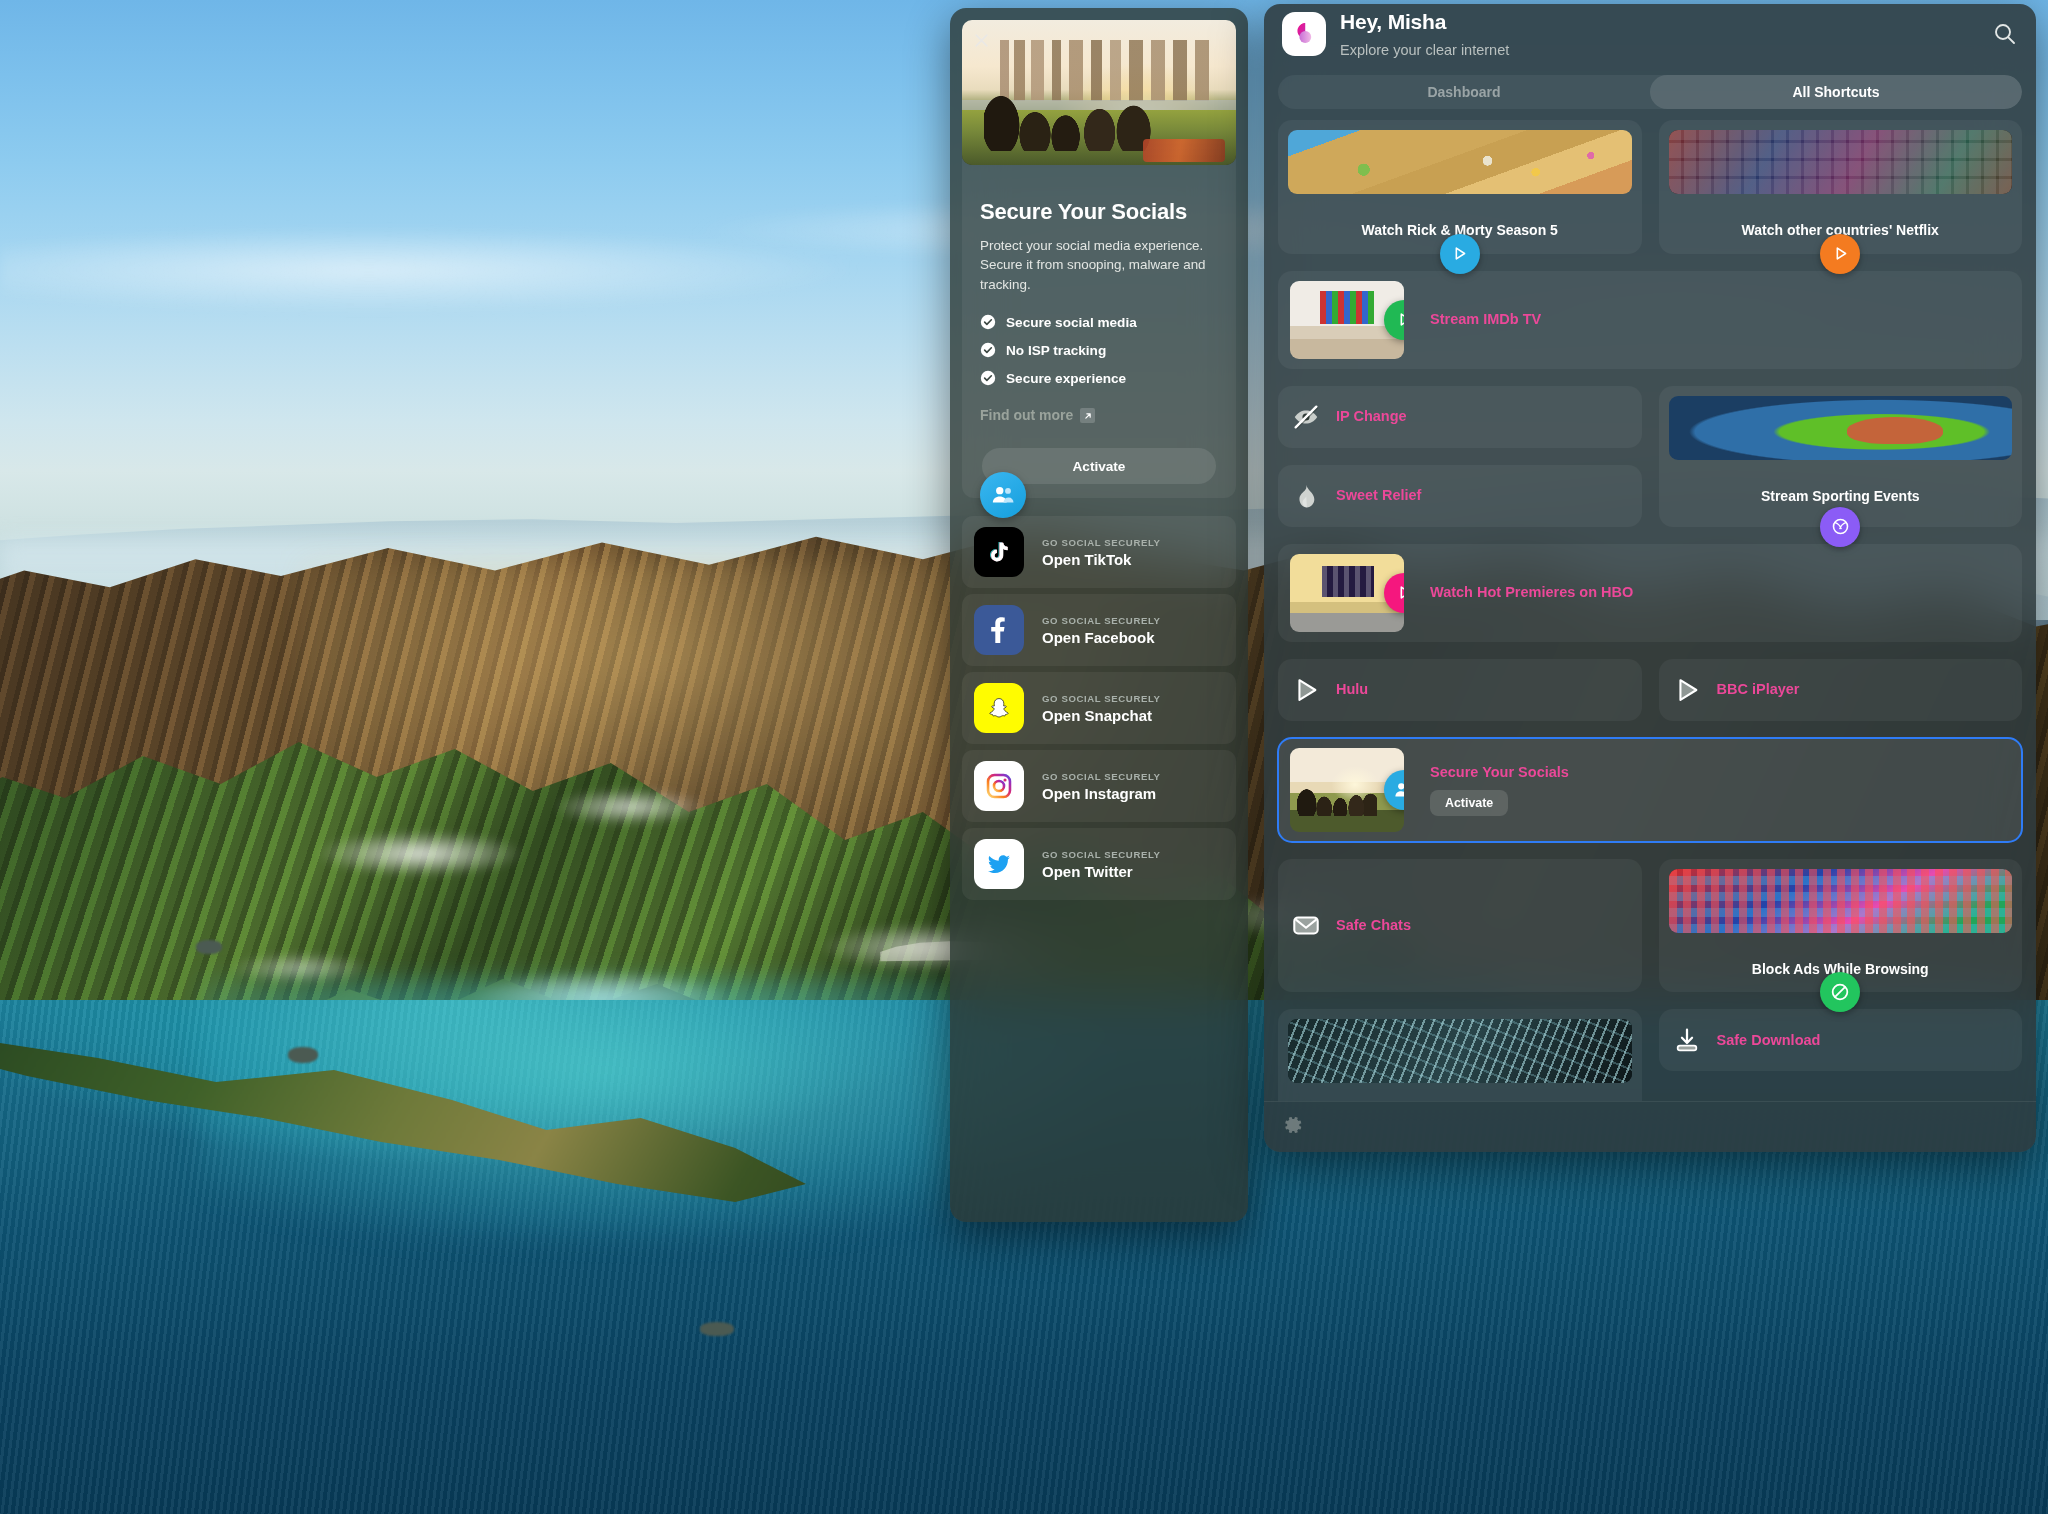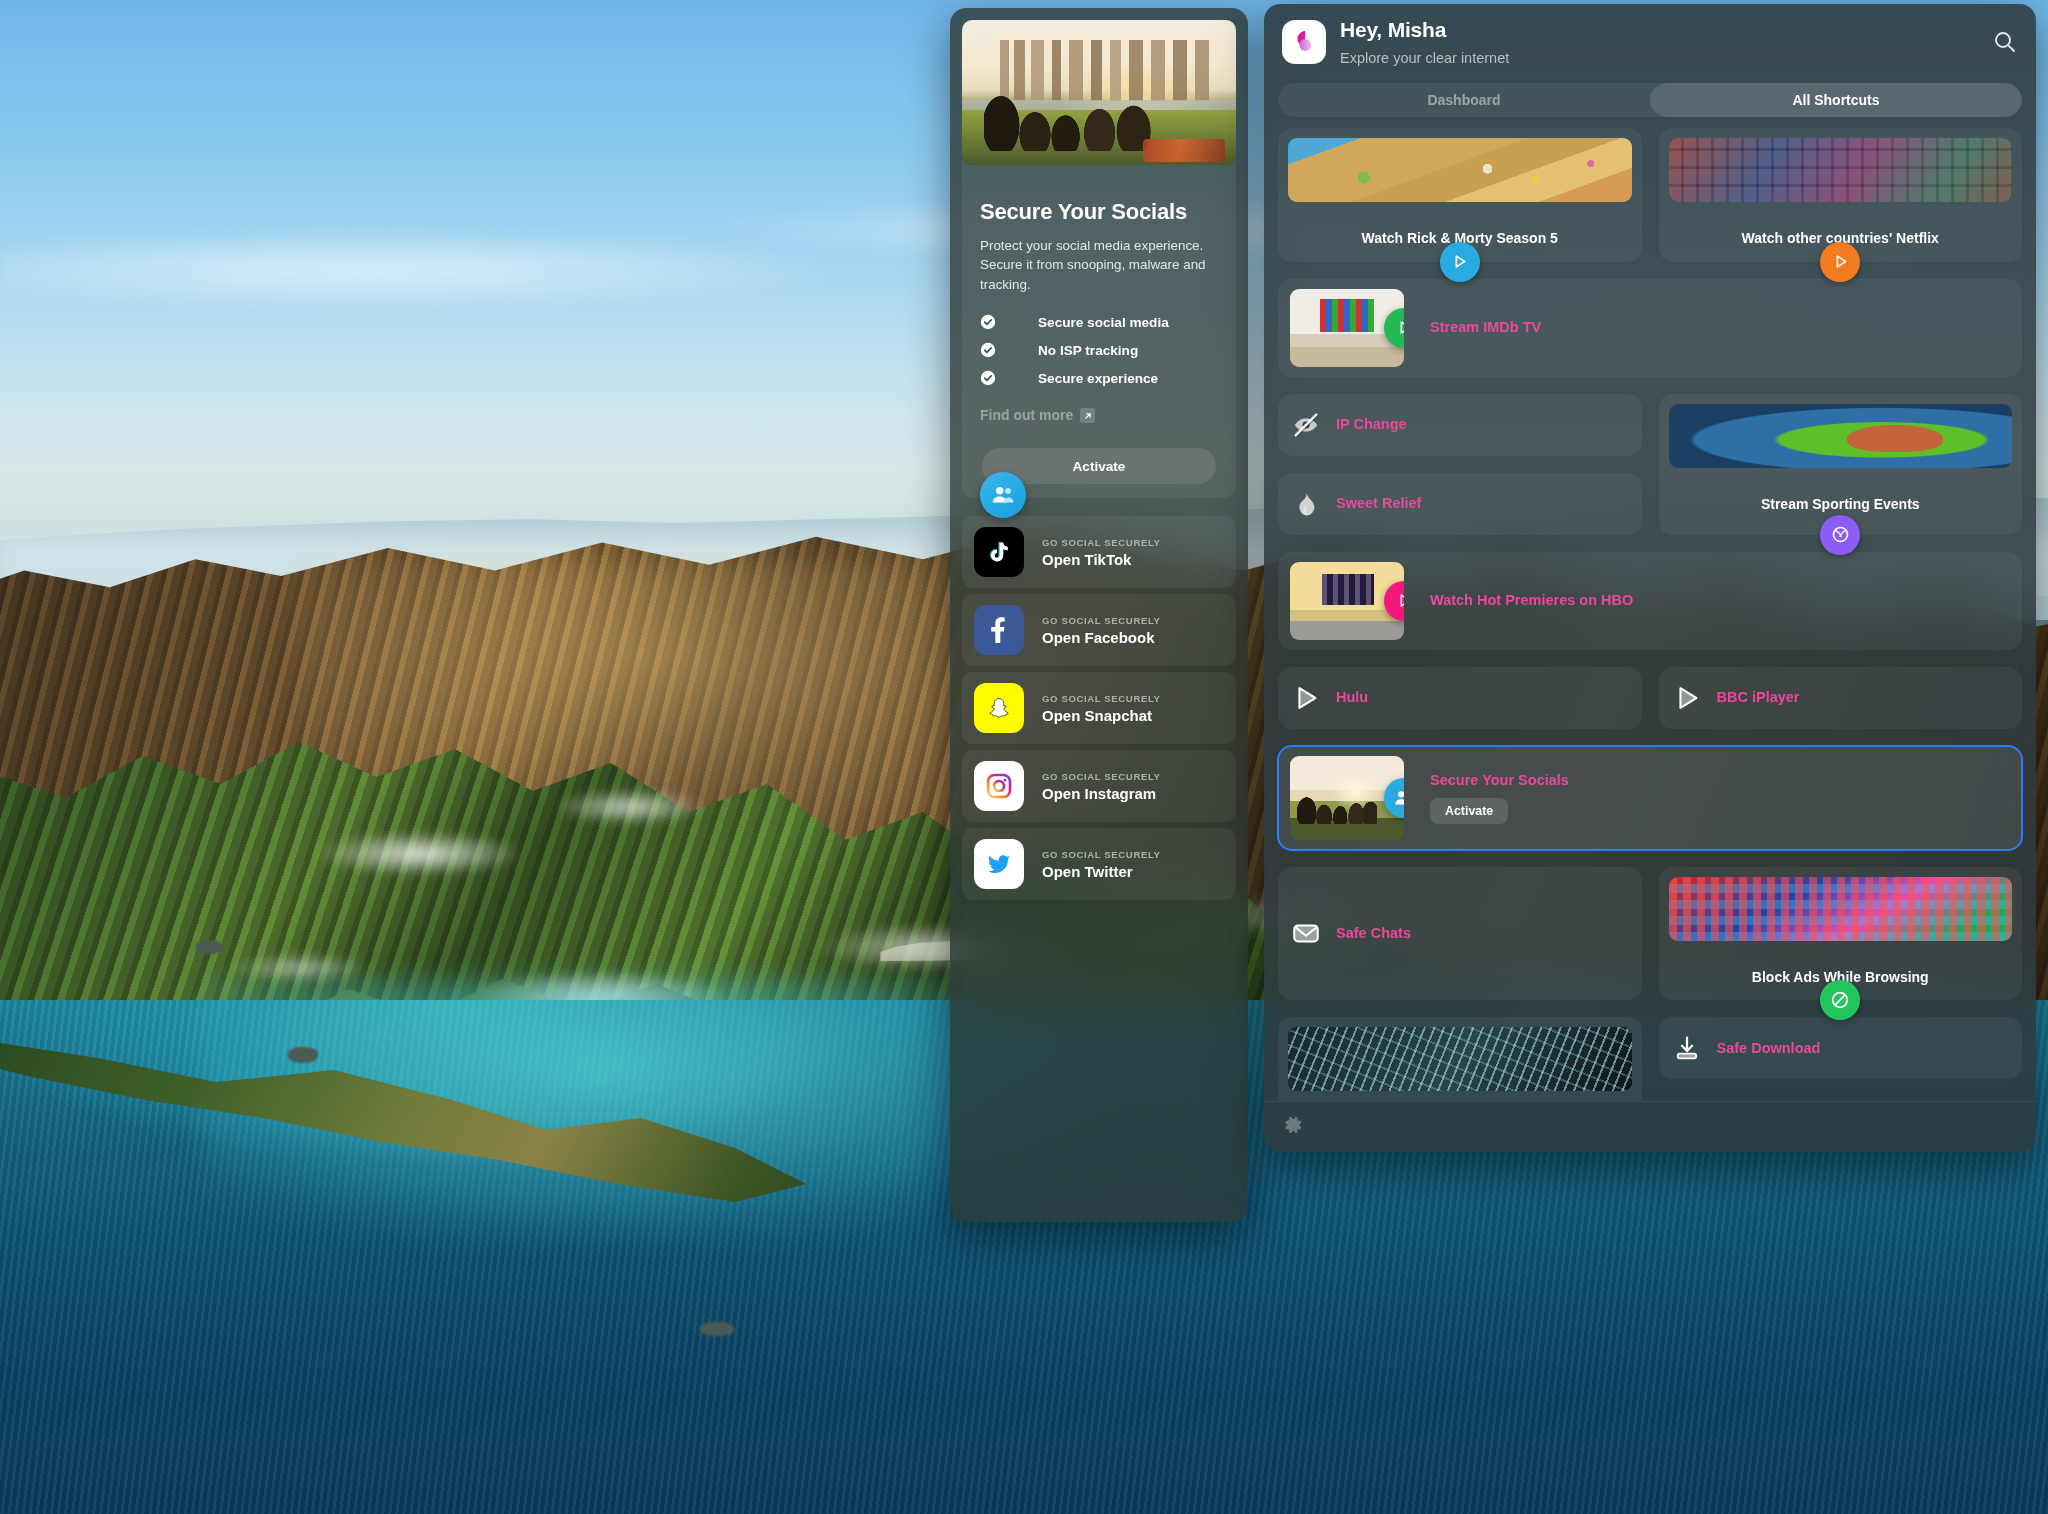--- a/index.html
+++ b/index.html
@@ -207,21 +207,21 @@
     display:flex; align-items:center; justify-content:center;
     box-shadow:0 3px 9px rgba(0,0,0,.3); z-index:3;
   }
 
   #hero-body { padding:34px 18px 0 18px; }
   #detail-title { font-size:22px; font-weight:bold; color:#fff; letter-spacing:-.2px; }
   #detail-desc { margin-top:11px; font-size:13.4px; line-height:1.45; color:#e3e6e3; }
   #feature-list { margin-top:20px; list-style:none; }
   #feature-list li { display:flex; align-items:center; gap:10px; margin-bottom:12px; }
   .check-icon { width:16px; height:16px; flex:0 0 16px; }
-  .feat-label { font-size:13.6px; font-weight:bold; color:#fff;margin-left:32px; }
+  .feat-label { font-size:13.6px; font-weight:bold; color:#fff; }
 
   #find-out-more {
     display:inline-flex; align-items:flex-end; gap:7px; margin-top:9px;
     font-size:14px; font-weight:bold; color:#9aa39c; cursor:pointer;
   }
   .ext-box {
     display:inline-flex; align-items:center; justify-content:center;
     width:15px; height:15px; border-radius:2px; background:rgba(255,255,255,.18);
   }
   #activate-button {
@@ -247,21 +247,21 @@
   
   #sidebar {
     position:absolute; left:1264px; top:4px; width:772px; height:1148px;
     border-radius:16px;
     background:rgba(45,58,62,.88);
     backdrop-filter:blur(26px);
     -webkit-backdrop-filter:blur(26px);
     box-shadow:0 14px 48px rgba(0,0,0,.5);
     display:flex; flex-direction:column; overflow:hidden;
   }
-  #sb-header { display:flex; align-items:center; gap:14px; padding:14px 18px 6px 18px; }
+  #sb-header { display:flex; align-items:center; gap:14px; padding:6px 18px 6px 18px; }
   #app-logo {
     width:44px; height:44px; flex:0 0 44px; border-radius:13px; background:#fff;
     display:flex; align-items:center; justify-content:center;
   }
   #greeting { font-size:21px; font-weight:bold; color:#fff; letter-spacing:-.2px; }
   #tagline { margin-top:8px; font-size:14.5px; color:#b9c0bf; }
   #search-icon { margin-left:auto; cursor:pointer; }
 
   #segmented {
     display:flex; margin:11px 14px 0; height:34px; border-radius:17px;

